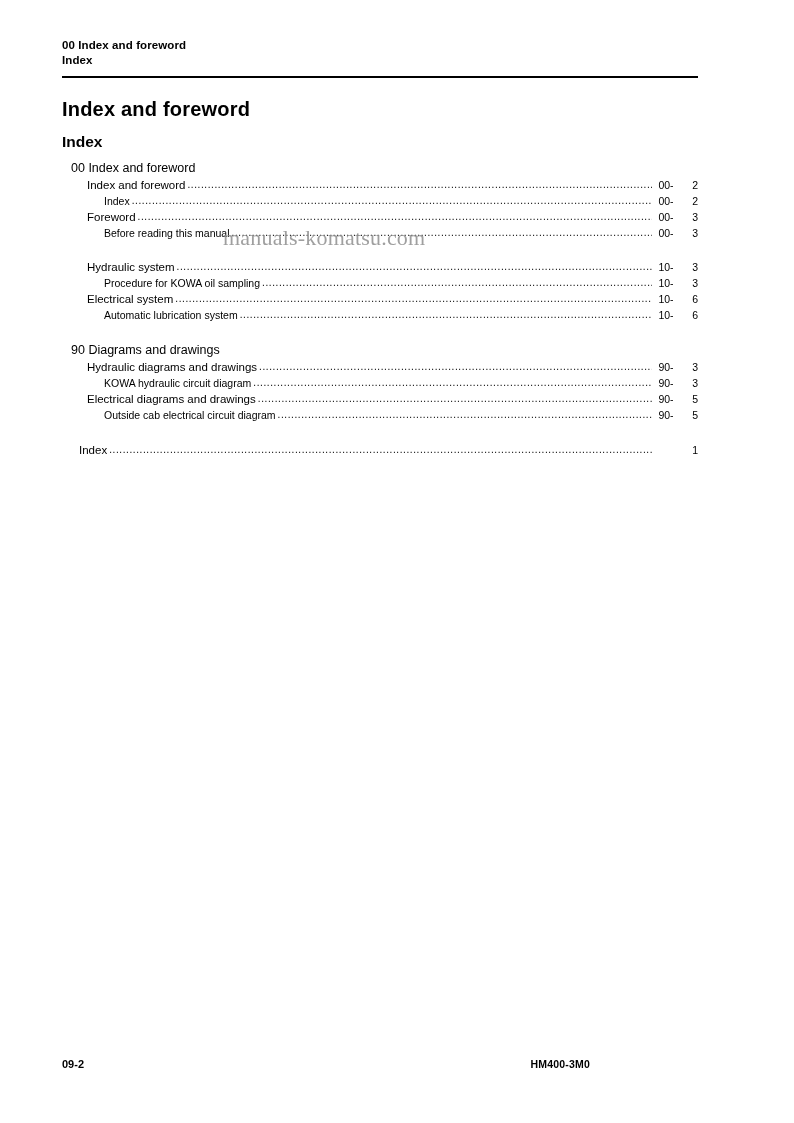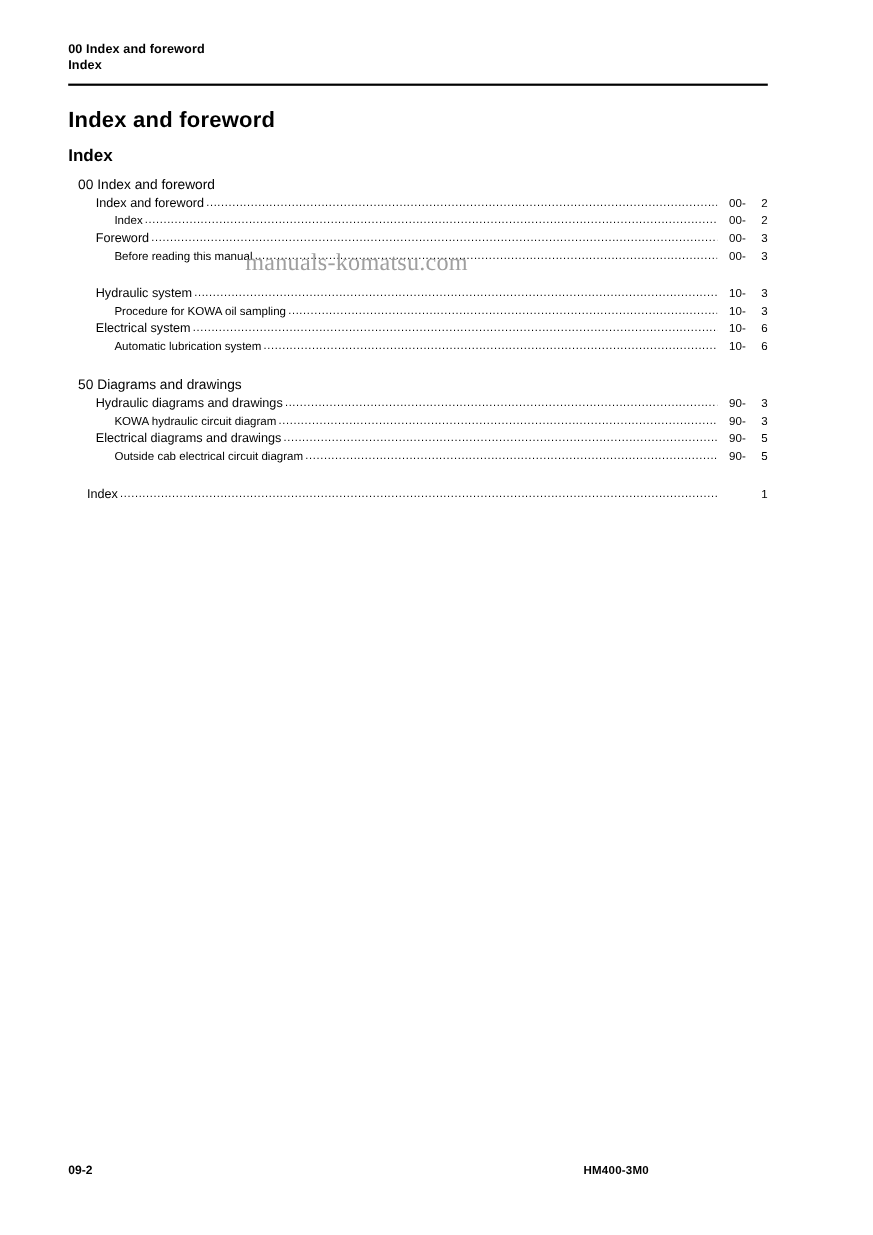--- a/index.html
+++ b/index.html
@@ -110,21 +110,21 @@
     white-space: nowrap;
     margin: 0 2px 0 2px;
     font-size: 10px;
     letter-spacing: 0.6px;
     color: #000;
     position: relative;
     top: -1px;
   }
   .toc-prefix {
     flex: 0 0 24px;
-    text-align: right;
+    text-align: center;
     font-size: 10.5px;
   }
   .toc-page {
     flex: 0 0 20px;
     text-align: right;
     font-size: 10.5px;
   }
 
   .toc-final {
     margin-top: 20px;
@@ -227,21 +227,21 @@
         </div>
         <div class="toc-row lvl2">
           <span class="toc-label">Automatic lubrication system</span>
           <span class="toc-dots">........................................................................................................................................................................................................</span>
           <span class="toc-prefix">10-</span>
           <span class="toc-page">6</span>
         </div>
       </div>
       <div class="group-gap"></div>
       <div class="toc-group">
-        <div class="toc-grouphead">50 Diagrams and drawings</div>
+        <div class="toc-grouphead">90 Diagrams and drawings</div>
         <div class="toc-row lvl1">
           <span class="toc-label">Hydraulic diagrams and drawings</span>
           <span class="toc-dots">........................................................................................................................................................................................................</span>
           <span class="toc-prefix">90-</span>
           <span class="toc-page">3</span>
         </div>
         <div class="toc-row lvl2">
           <span class="toc-label">KOWA hydraulic circuit diagram</span>
           <span class="toc-dots">........................................................................................................................................................................................................</span>
           <span class="toc-prefix">90-</span>

